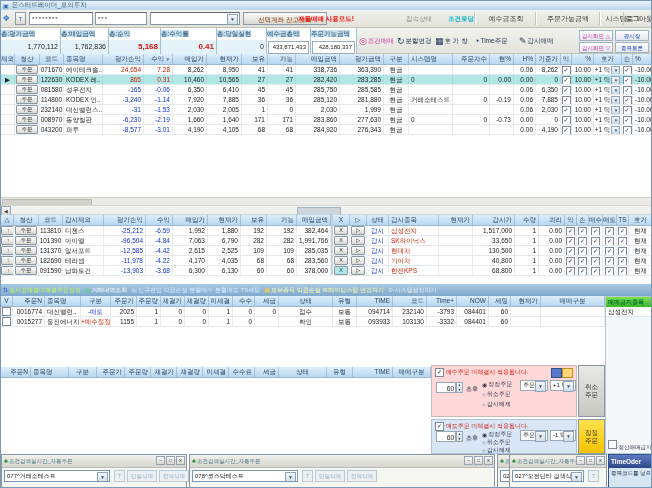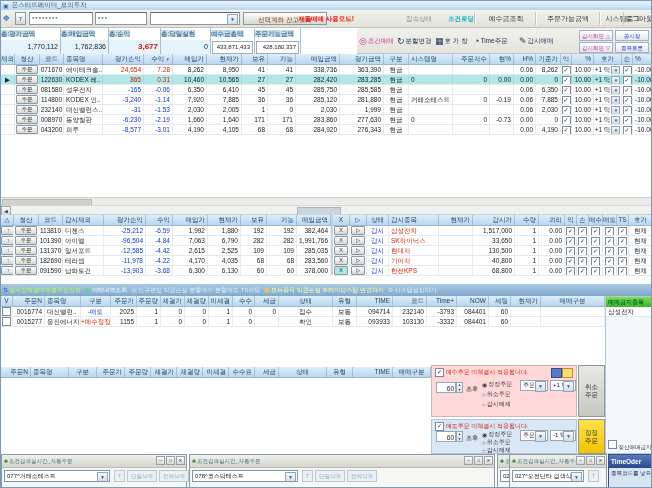--- a/index.html
+++ b/index.html
@@ -131,21 +131,22 @@
     <span class="divid" style="left:534px;"></span>
     <span class="tb" style="left:537px;width:60px;text-align:center;color:#333;">주문가능금액</span>
     <span class="divid" style="left:598px;"></span>
     <span class="tb" style="left:600px;width:44px;text-align:center;color:#333;">시스템로그</span>
   </div>
   <span class="abs" style="left:622px;top:11px;width:30px;height:13px;line-height:13px;text-align:center;color:#333;border-left:1px solid #c0c8cc;">로그아웃</span>
 
   <div class="abs summary" id="summary">
       <div class="scell" style="width: 60px;"><span class="slab">총:평가금액</span><span class="sval" style="display: block;">1,770,112</span></div>
       <div class="scell" style="width: 48px;"><span class="slab">총:매입금액</span><span class="sval" style="display: block;">1,762,836</span></div>
-      <div class="scell" style="width: 52px;"><span class="slab">총:순익</span><span class="sval red" style="display: block;">3,677</span></div>
+      <div class="scell" style="width: 52px;"><span class="slab">총:순익</span><span class="sval red" style="display: block;">5,168</span></div>
+      <div class="scell" style="width: 56px;"><span class="slab">총:수익률</span><span class="sval red" style="display: block;">0.41</span></div>
       <div class="scell" style="width: 50px;"><span class="slab">총:당일실현</span><span class="sval" style="display: block;">0</span></div>
       <div class="scell" style="width: 44px;"><span class="slab">예수금총액</span><span class="sval box" style="display: block;">433,871,433</span></div>
       <div class="scell" style="width: 46px;"><span class="slab">주문가능금액</span><span class="sval box" style="display: block;">428,180,337</span></div>
     </div>
 
   <div class="abs quickbar" id="quickbar">
       <span class="qbtn" style="left: 2px; width: 37px; color: rgb(204, 51, 153);"><span class="qico">◎</span><span>조건매매</span></span>
       <span class="qbtn" style="left: 40px; width: 37px; color: rgb(34, 51, 85);"><span class="qico">↻</span><span>분할변경</span></span>
       <span class="qbtn" style="left: 78px; width: 38px; color: rgb(34, 51, 85);"><span class="qico">▦</span><span>호 가 창</span></span>
       <span class="qbtn" style="left: 117px; width: 44px; color: rgb(34, 51, 85);"><span class="qico">◔</span><span>Time주문</span></span>

